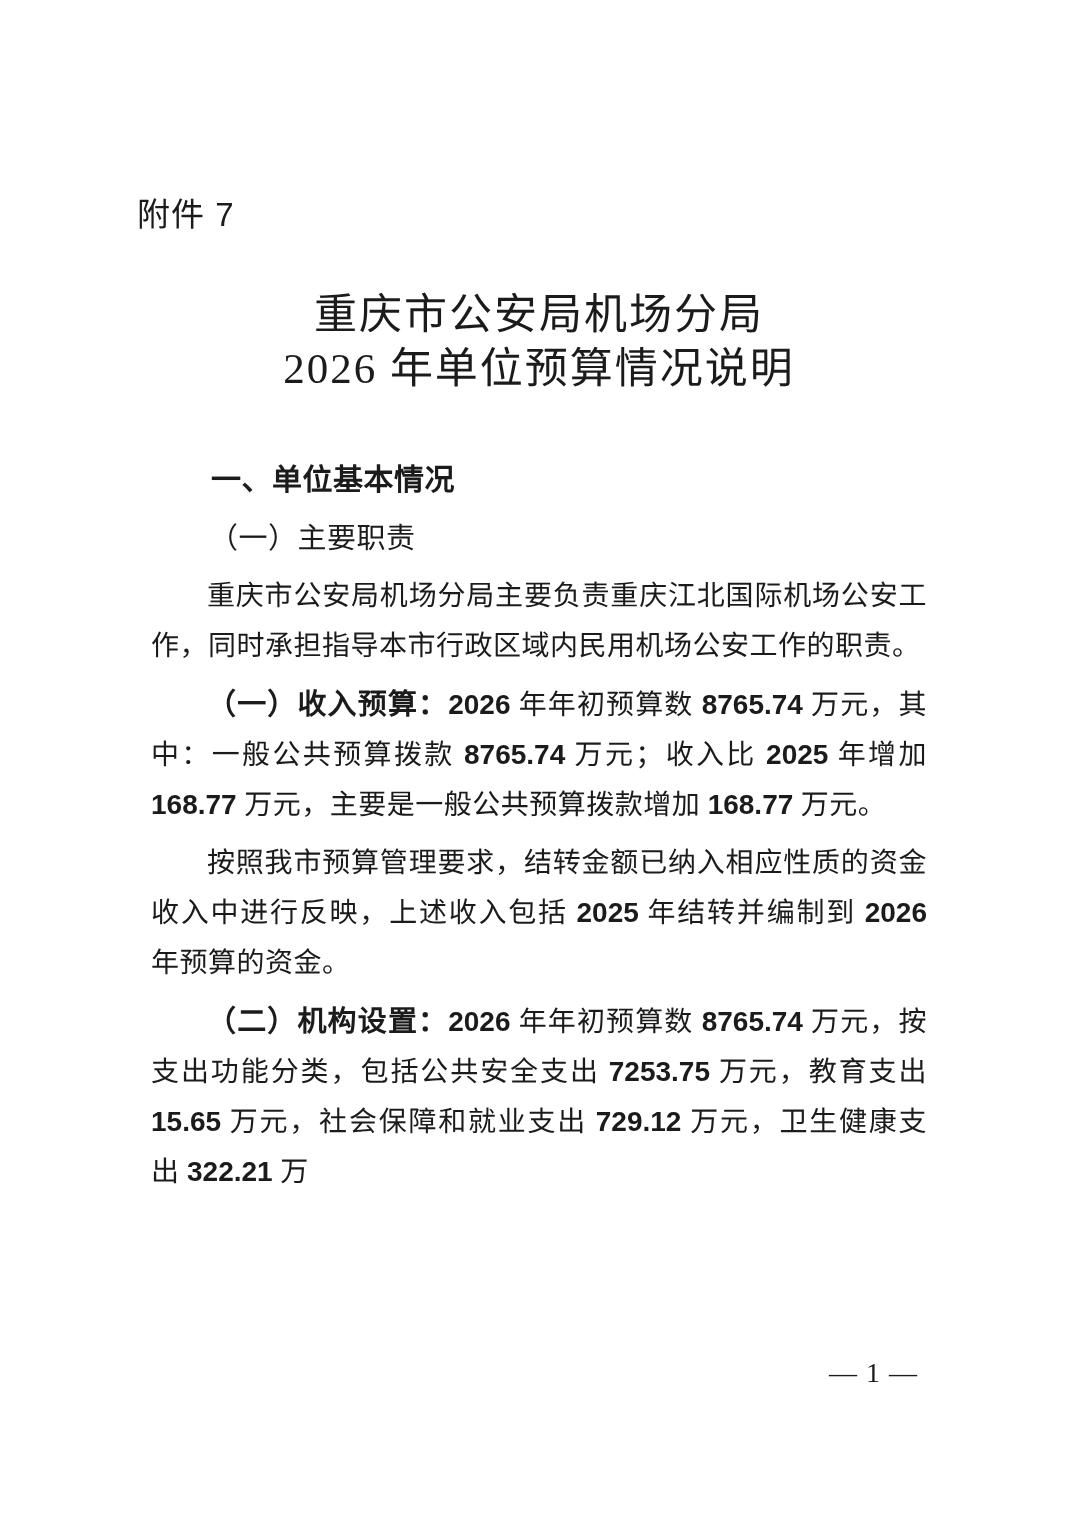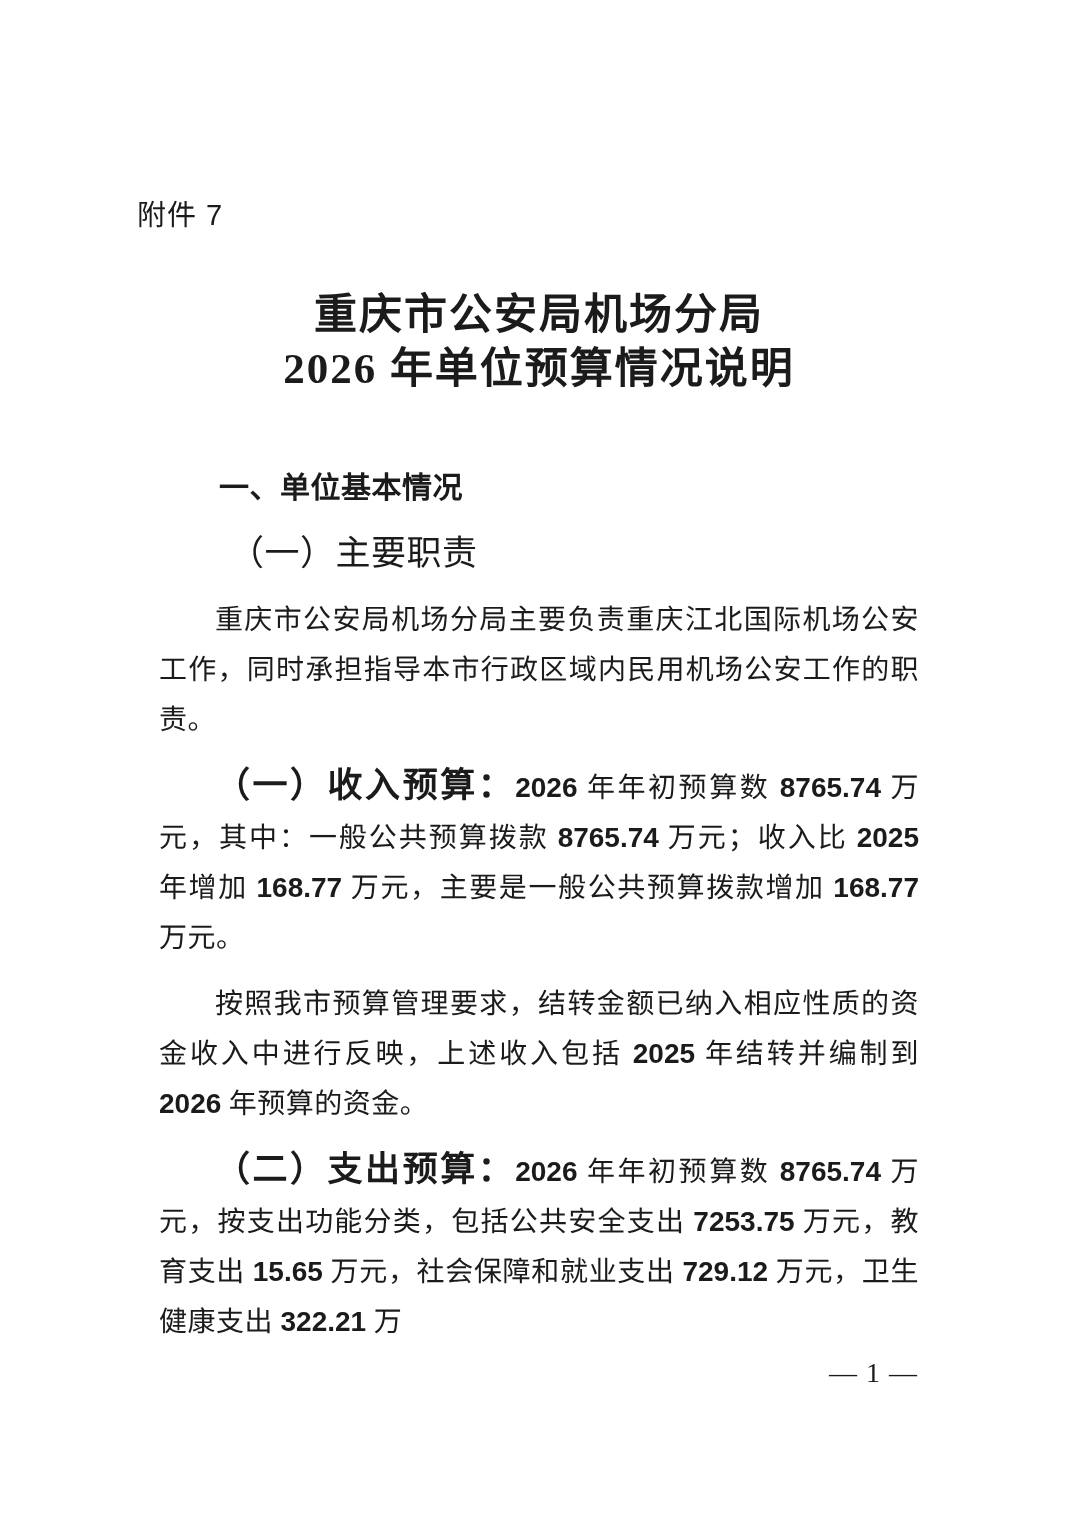--- a/index.html
+++ b/index.html
@@ -14,62 +14,62 @@
     background: #ffffff;
     color: #1b1b1b;
     font-family: "Liberation Serif", "DejaVu Serif", serif;
     overflow: hidden;
   }
   .attachment {
     position: absolute;
     left: 137px;
     top: 196px;
     font-family: "Liberation Sans", "DejaVu Sans", sans-serif;
-    font-size: 29px;
+    font-size: 33px;
     line-height: 38px;
     letter-spacing: 1px;
   }
   .doc-title {
     position: absolute;
     left: 143px;
     top: 288px;
     width: 792px;
     margin: 0;
     text-align: center;
     font-size: 43px;
     line-height: 54px;
-    font-weight: bold;
+    font-weight: normal;
     letter-spacing: 2px;
   }
   .doc-title .title-line {
     display: block;
   }
   .content {
     position: absolute;
     left: 143px;
     top: 447px;
     width: 792px;
     font-size: 28px;
     line-height: 50px;
     letter-spacing: 0.5px;
     text-align: justify;
   }
   .content h2, .content h3, .content p {
-    margin: 16px;
+    margin: 8px;
     padding: 0;
     font-weight: normal;
     text-indent: 2em;
   }
   .hei {
     font-family: "Liberation Sans", "DejaVu Sans", sans-serif;
     font-weight: bold !important;
     font-size: 30px;
   }
   .kai {
-    font-size: 35px;
+    font-size: 29px;
   }
   .kai-lead {
     font-weight: bold;
   }
   .num {
     font-family: "Liberation Sans", "DejaVu Sans", sans-serif;
     font-weight: bold;
     letter-spacing: 0;
   }
   .footer {
@@ -101,19 +101,19 @@
 
     <p>重庆市公安局机场分局主要负责重庆江北国际机场公安工作，同时承担指导本市行政区域内民用机场公安工作的职责。</p>
 
 
 
 
     <p><span class="kai kai-lead">（一）收入预算：</span><span class="num">2026</span><span> 年年初预算数 </span><span class="num">8765.74</span><span> 万元，其中：一般公共预算拨款 </span><span class="num">8765.74</span><span> 万元；收入比 </span><span class="num">2025</span><span> 年增加 </span><span class="num">168.77</span><span> 万元，主要是一般公共预算拨款增加 </span><span class="num">168.77</span><span> 万元。</span></p>
 
     <p><span>按照我市预算管理要求，结转金额已纳入相应性质的资金收入中进行反映，上述收入包括 </span><span class="num">2025</span><span> 年结转并编制到 </span><span class="num">2026</span><span> 年预算的资金。</span></p>
 
-    <p><span class="kai kai-lead">（二）支出预算：</span><span class="num">2026</span><span> 年年初预算数 </span><span class="num">8765.74</span><span> 万元，按支出功能分类，包括公共安全支出 </span><span class="num">7253.75</span><span> 万元，教育支出 </span><span class="num">15.65</span><span> 万元，社会保障和就业支出 </span><span class="num">729.12</span><span> 万元，卫生健康支出 </span><span class="num">322.21</span><span> 万</span></p>
+    <p><span class="kai kai-lead">（二）机构设置：</span><span class="num">2026</span><span> 年年初预算数 </span><span class="num">8765.74</span><span> 万元，按支出功能分类，包括公共安全支出 </span><span class="num">7253.75</span><span> 万元，教育支出 </span><span class="num">15.65</span><span> 万元，社会保障和就业支出 </span><span class="num">729.12</span><span> 万元，卫生健康支出 </span><span class="num">322.21</span><span> 万</span></p>
 
   </div>
 
   <div class="footer">— 1 —</div>
 
 </div>
 
 </body></html>

